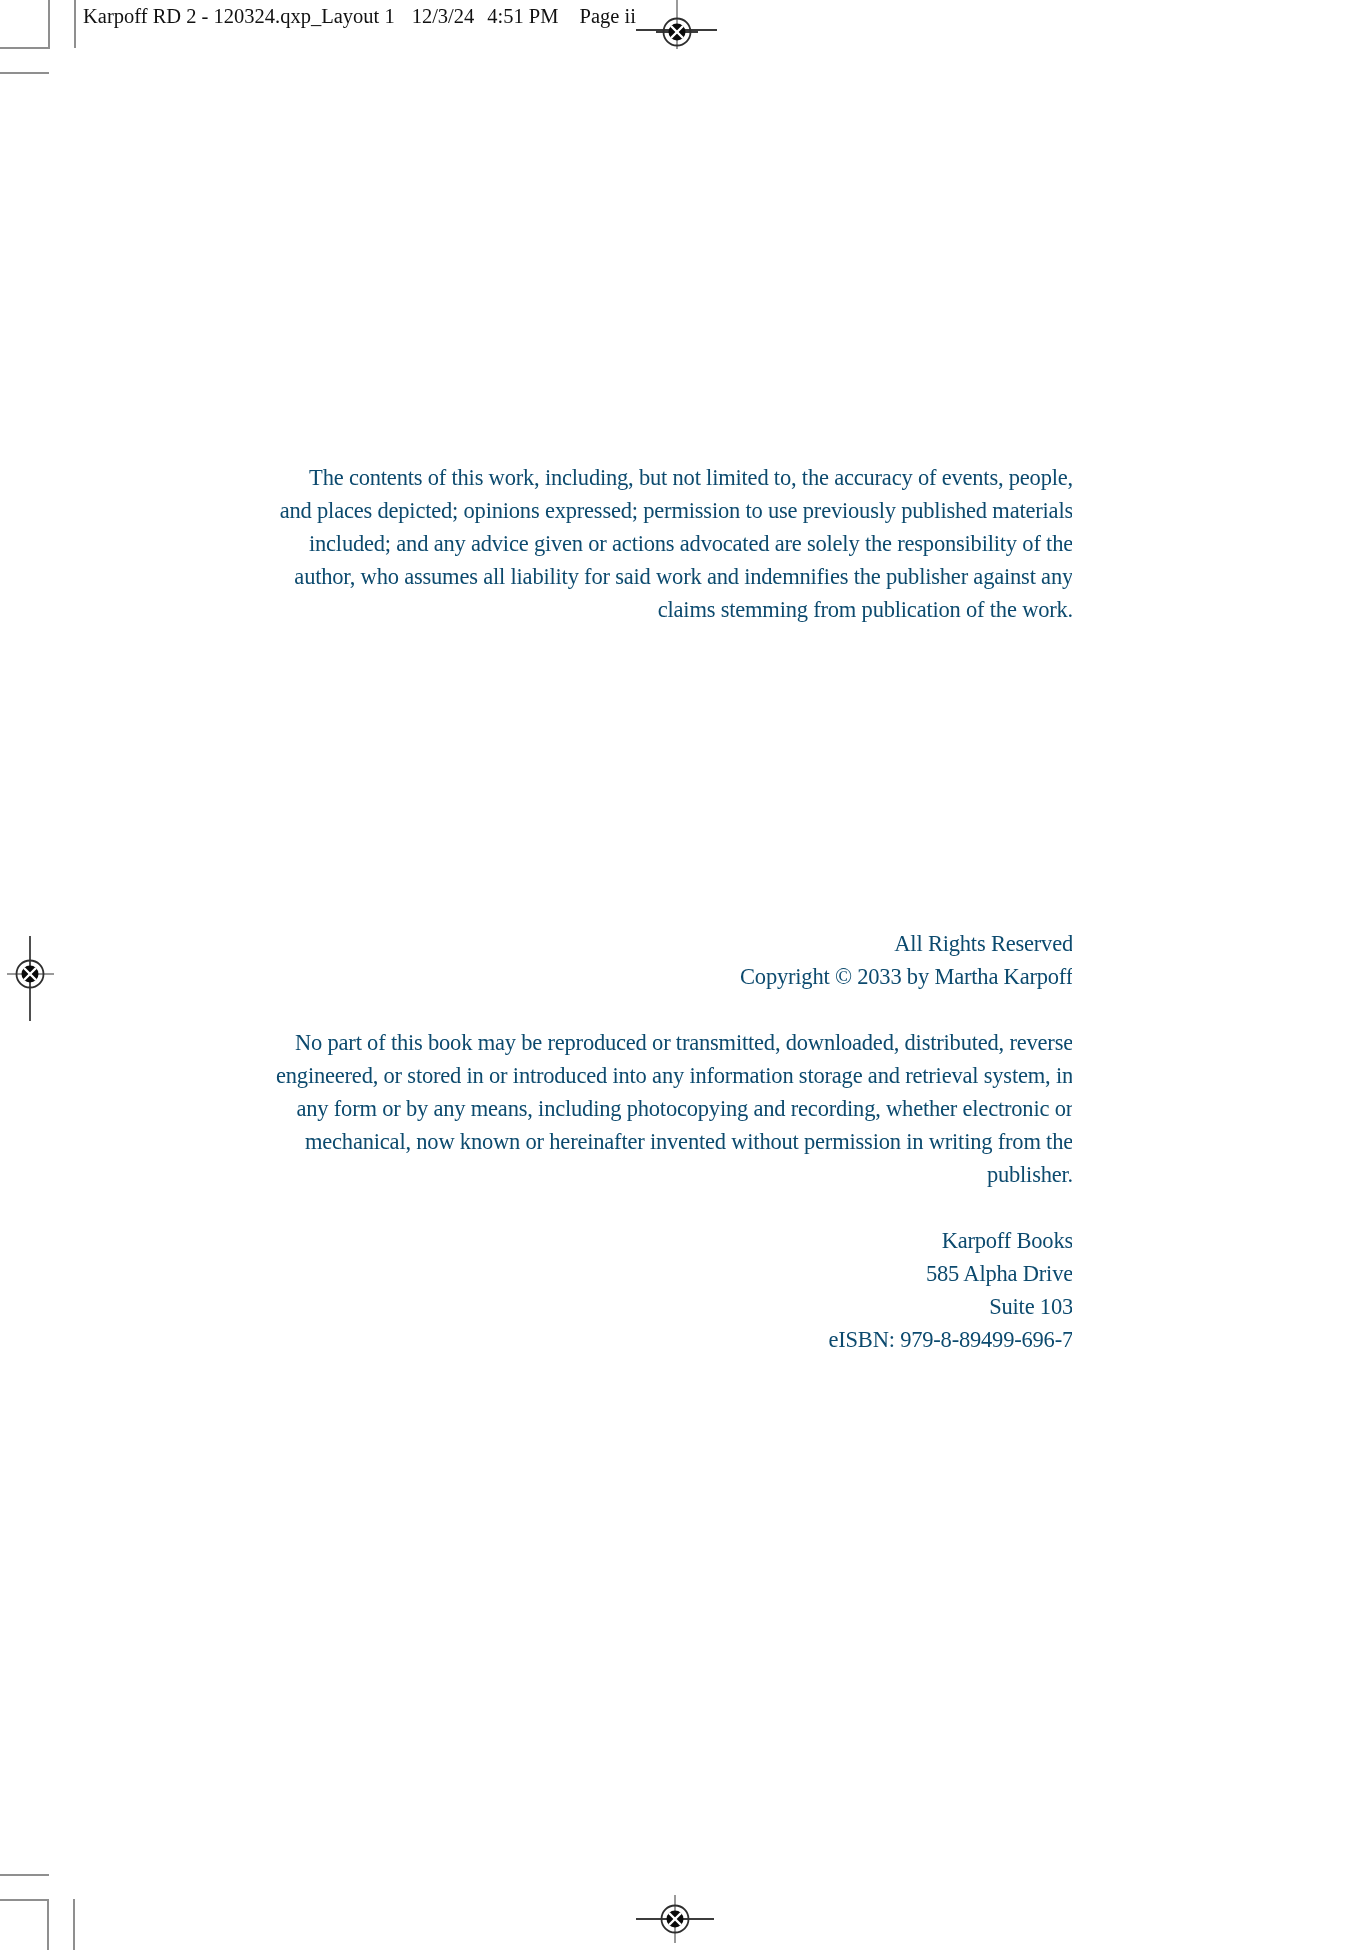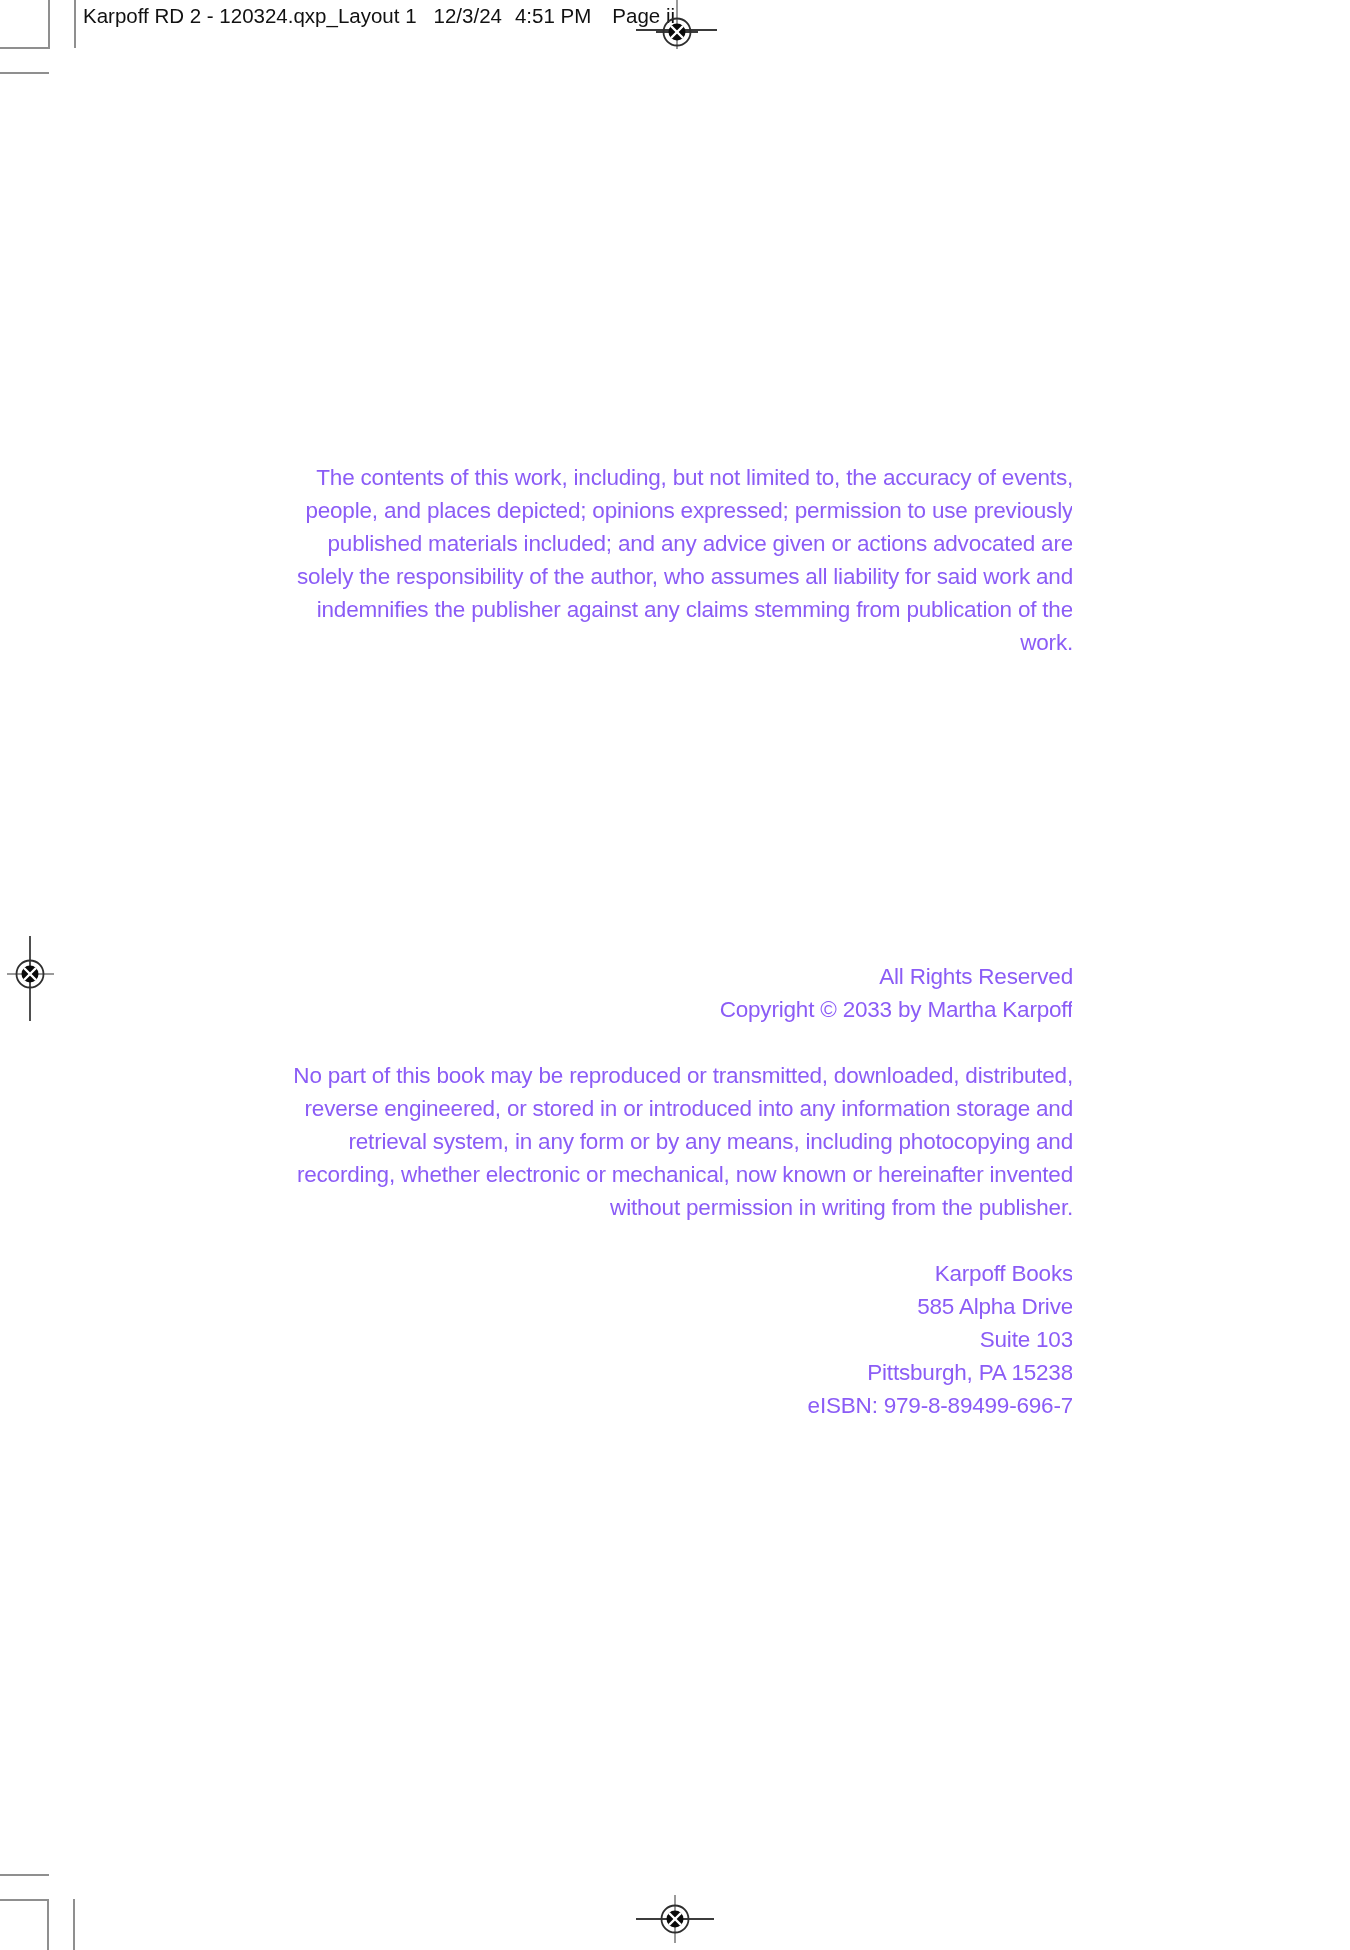--- a/index.html
+++ b/index.html
@@ -2,21 +2,21 @@
 <html><head>
 <meta charset="utf-8">
 <style>
   html, body { margin: 0; padding: 0; background: #ffffff; }
   .sheet {
     position: relative;
     width: 1072px;
     height: 1950px;
     background: #ffffff;
     overflow: hidden;
-    font-family: Liberation Sans, sans-serif;
+    font-family: Liberation Serif, serif;
   }
 
   
   .slug {
     position: absolute;
     left: 83px;
     top: 3px;
     font-size: 20.5px;
     line-height: 26px;
     color: #111111;
@@ -69,21 +69,21 @@
   .xline { stroke: #ffffff; stroke-width: 2.4; stroke-linecap: round; }
 
   
   .textblock {
     position: absolute;
     left: 273px;
     top: 461px;
     width: 800px;
     font-size: 22.5px;
     line-height: 33px;
-    color: #8b5cf6;
+    color: #0c4a6e;
     letter-spacing: -0.2px;
   }
   .textblock p { margin: 0; text-align: right; }
   .just { text-align: justify; }
   .gap-huge  { margin-bottom: 301px !important; }
   .gap-line  { margin-bottom: 33px !important; }
   .it { font-style: italic; }
 </style>
 </head>
 <body>
@@ -149,18 +149,17 @@
     <p class="just gap-huge">The contents of this work, including, but not limited to, the accuracy of events, people, and places depicted; opinions expressed; permission to use previously published materials included; and any advice given or actions advocated are solely the responsibility of the author, who assumes all liability for said work and indemnifies the publisher against any claims stemming from publication of the work.</p>
 
     <p>All Rights Reserved</p>
     <p class="gap-line">Copyright © 2033 by Martha Karpoff</p>
 
     <p class="just gap-line">No part of this book may be reproduced or transmitted, downloaded, distributed, reverse engineered, or stored in or introduced into any information storage and retrieval system, in any form or by any means, including photocopying and recording, whether electronic or mechanical, now known or hereinafter invented without permission in writing from the publisher.</p>
 
     <p>Karpoff Books</p>
     <p>585 Alpha Drive</p>
     <p>Suite 103</p>
-    <p>Pittsburgh, PA 15238</p>
 
     <p>eISBN: 979-8-89499-696-7</p>
   </div>
 
 </div>
 
 </body></html>

